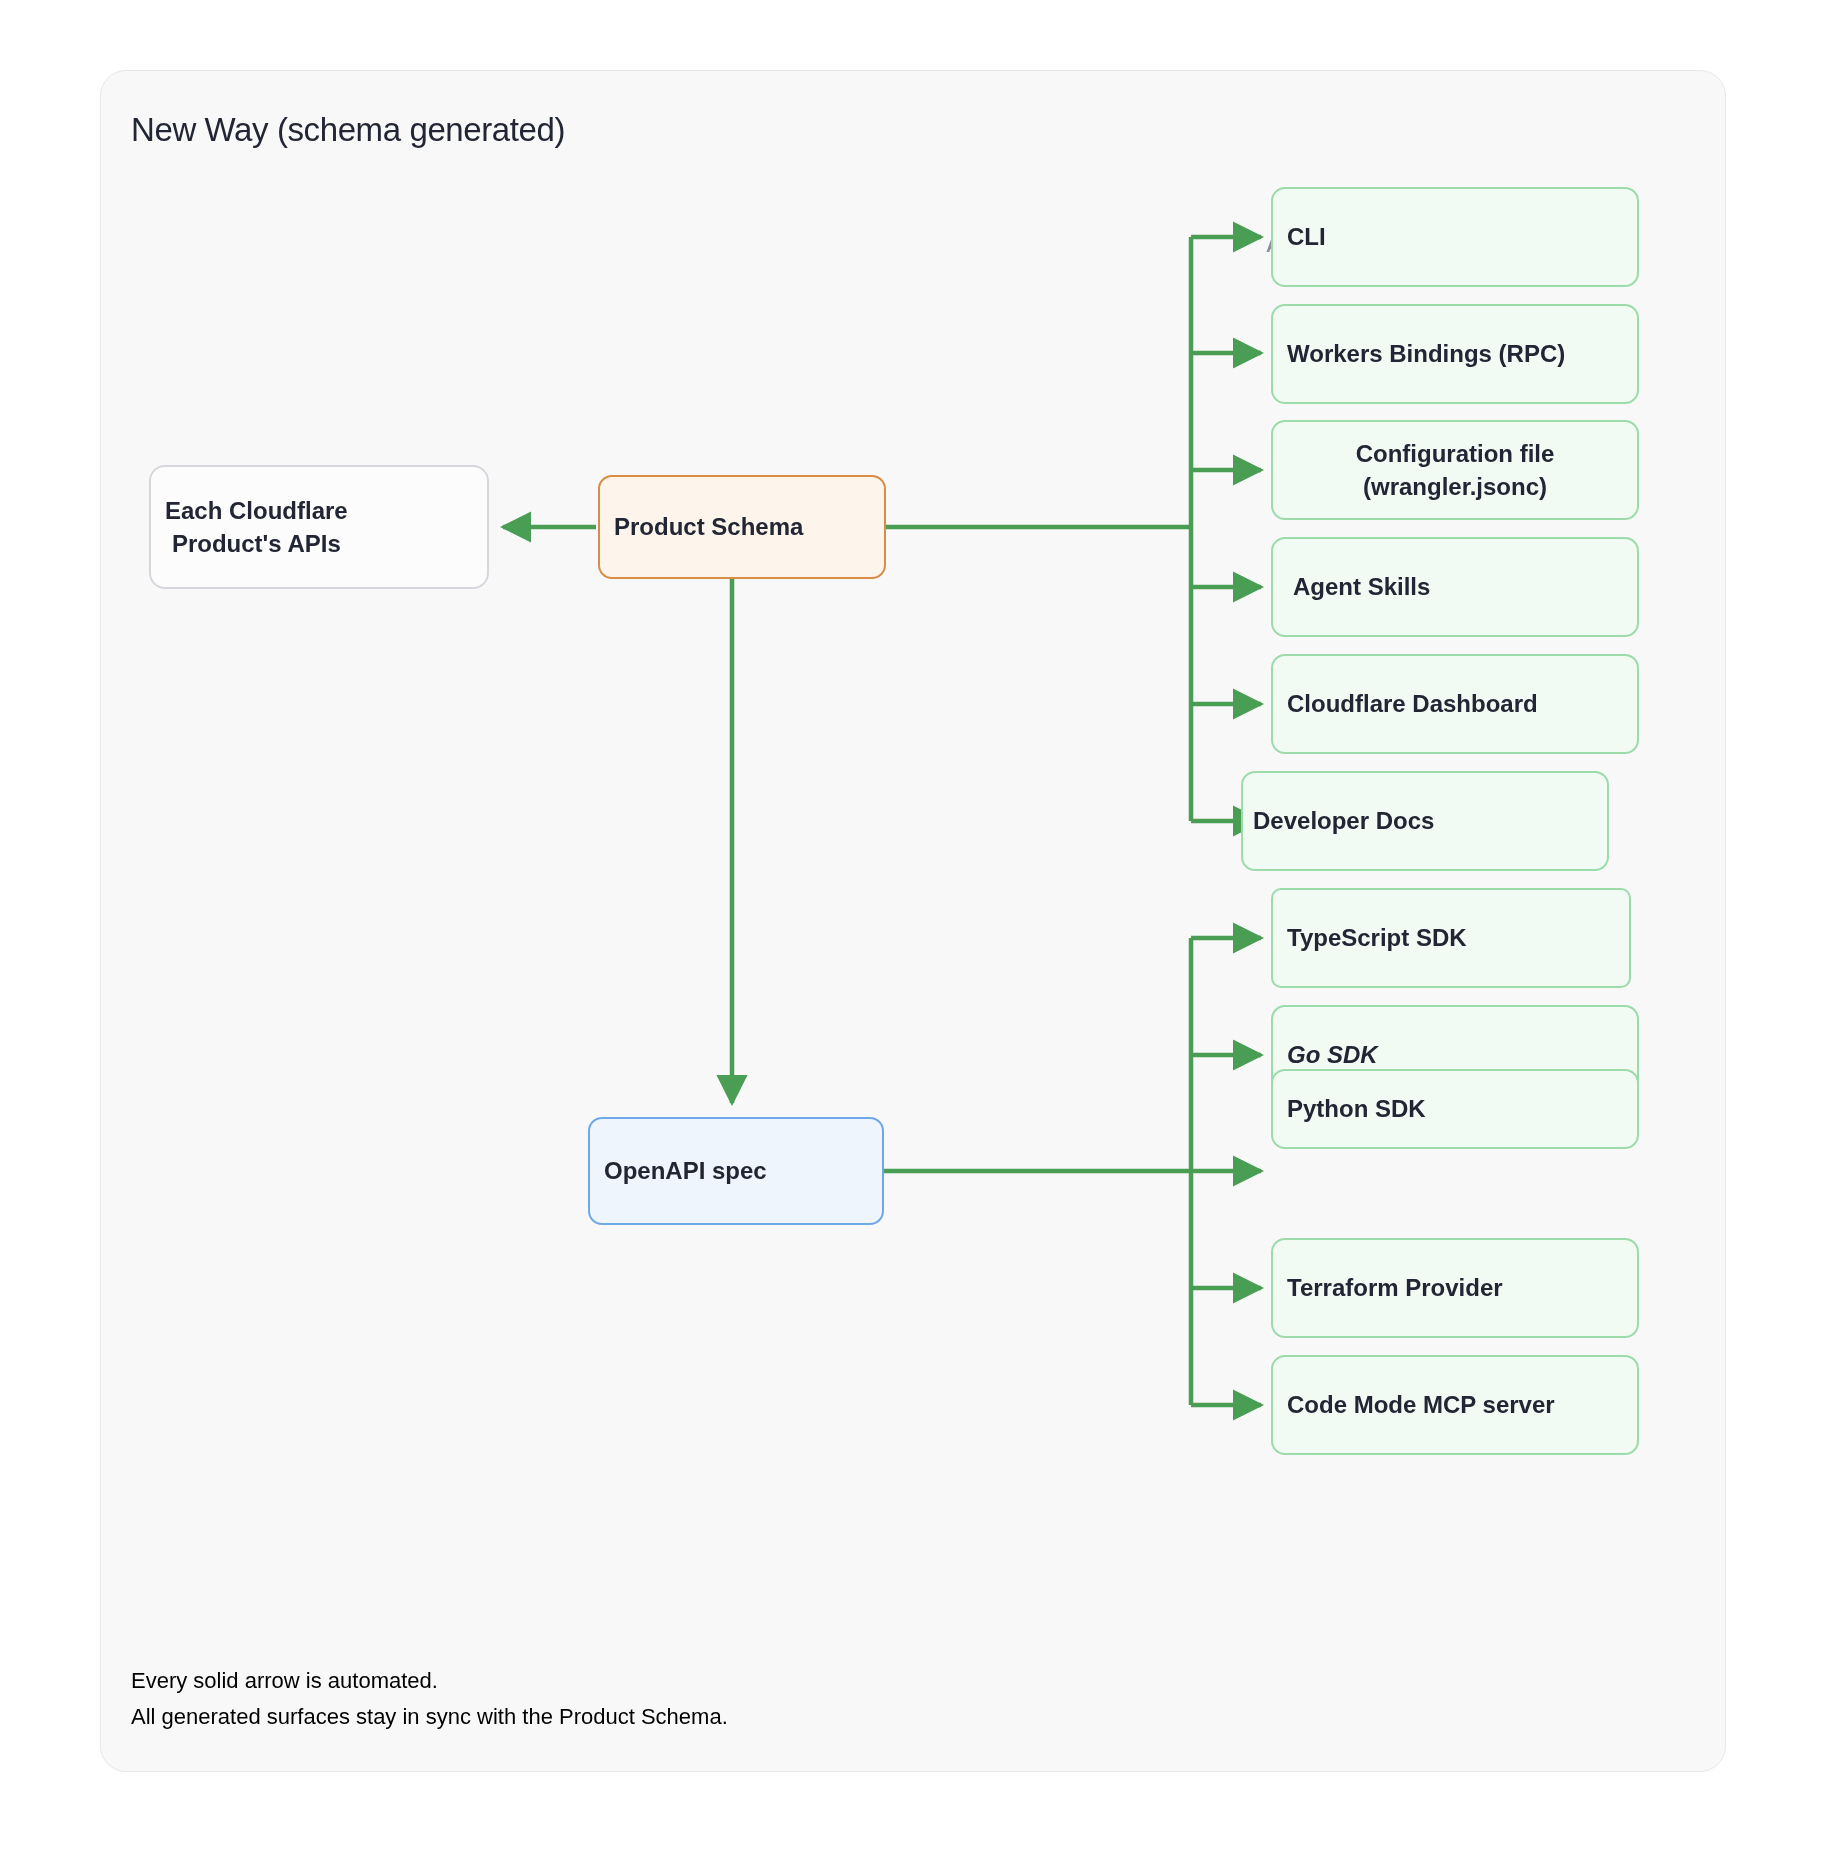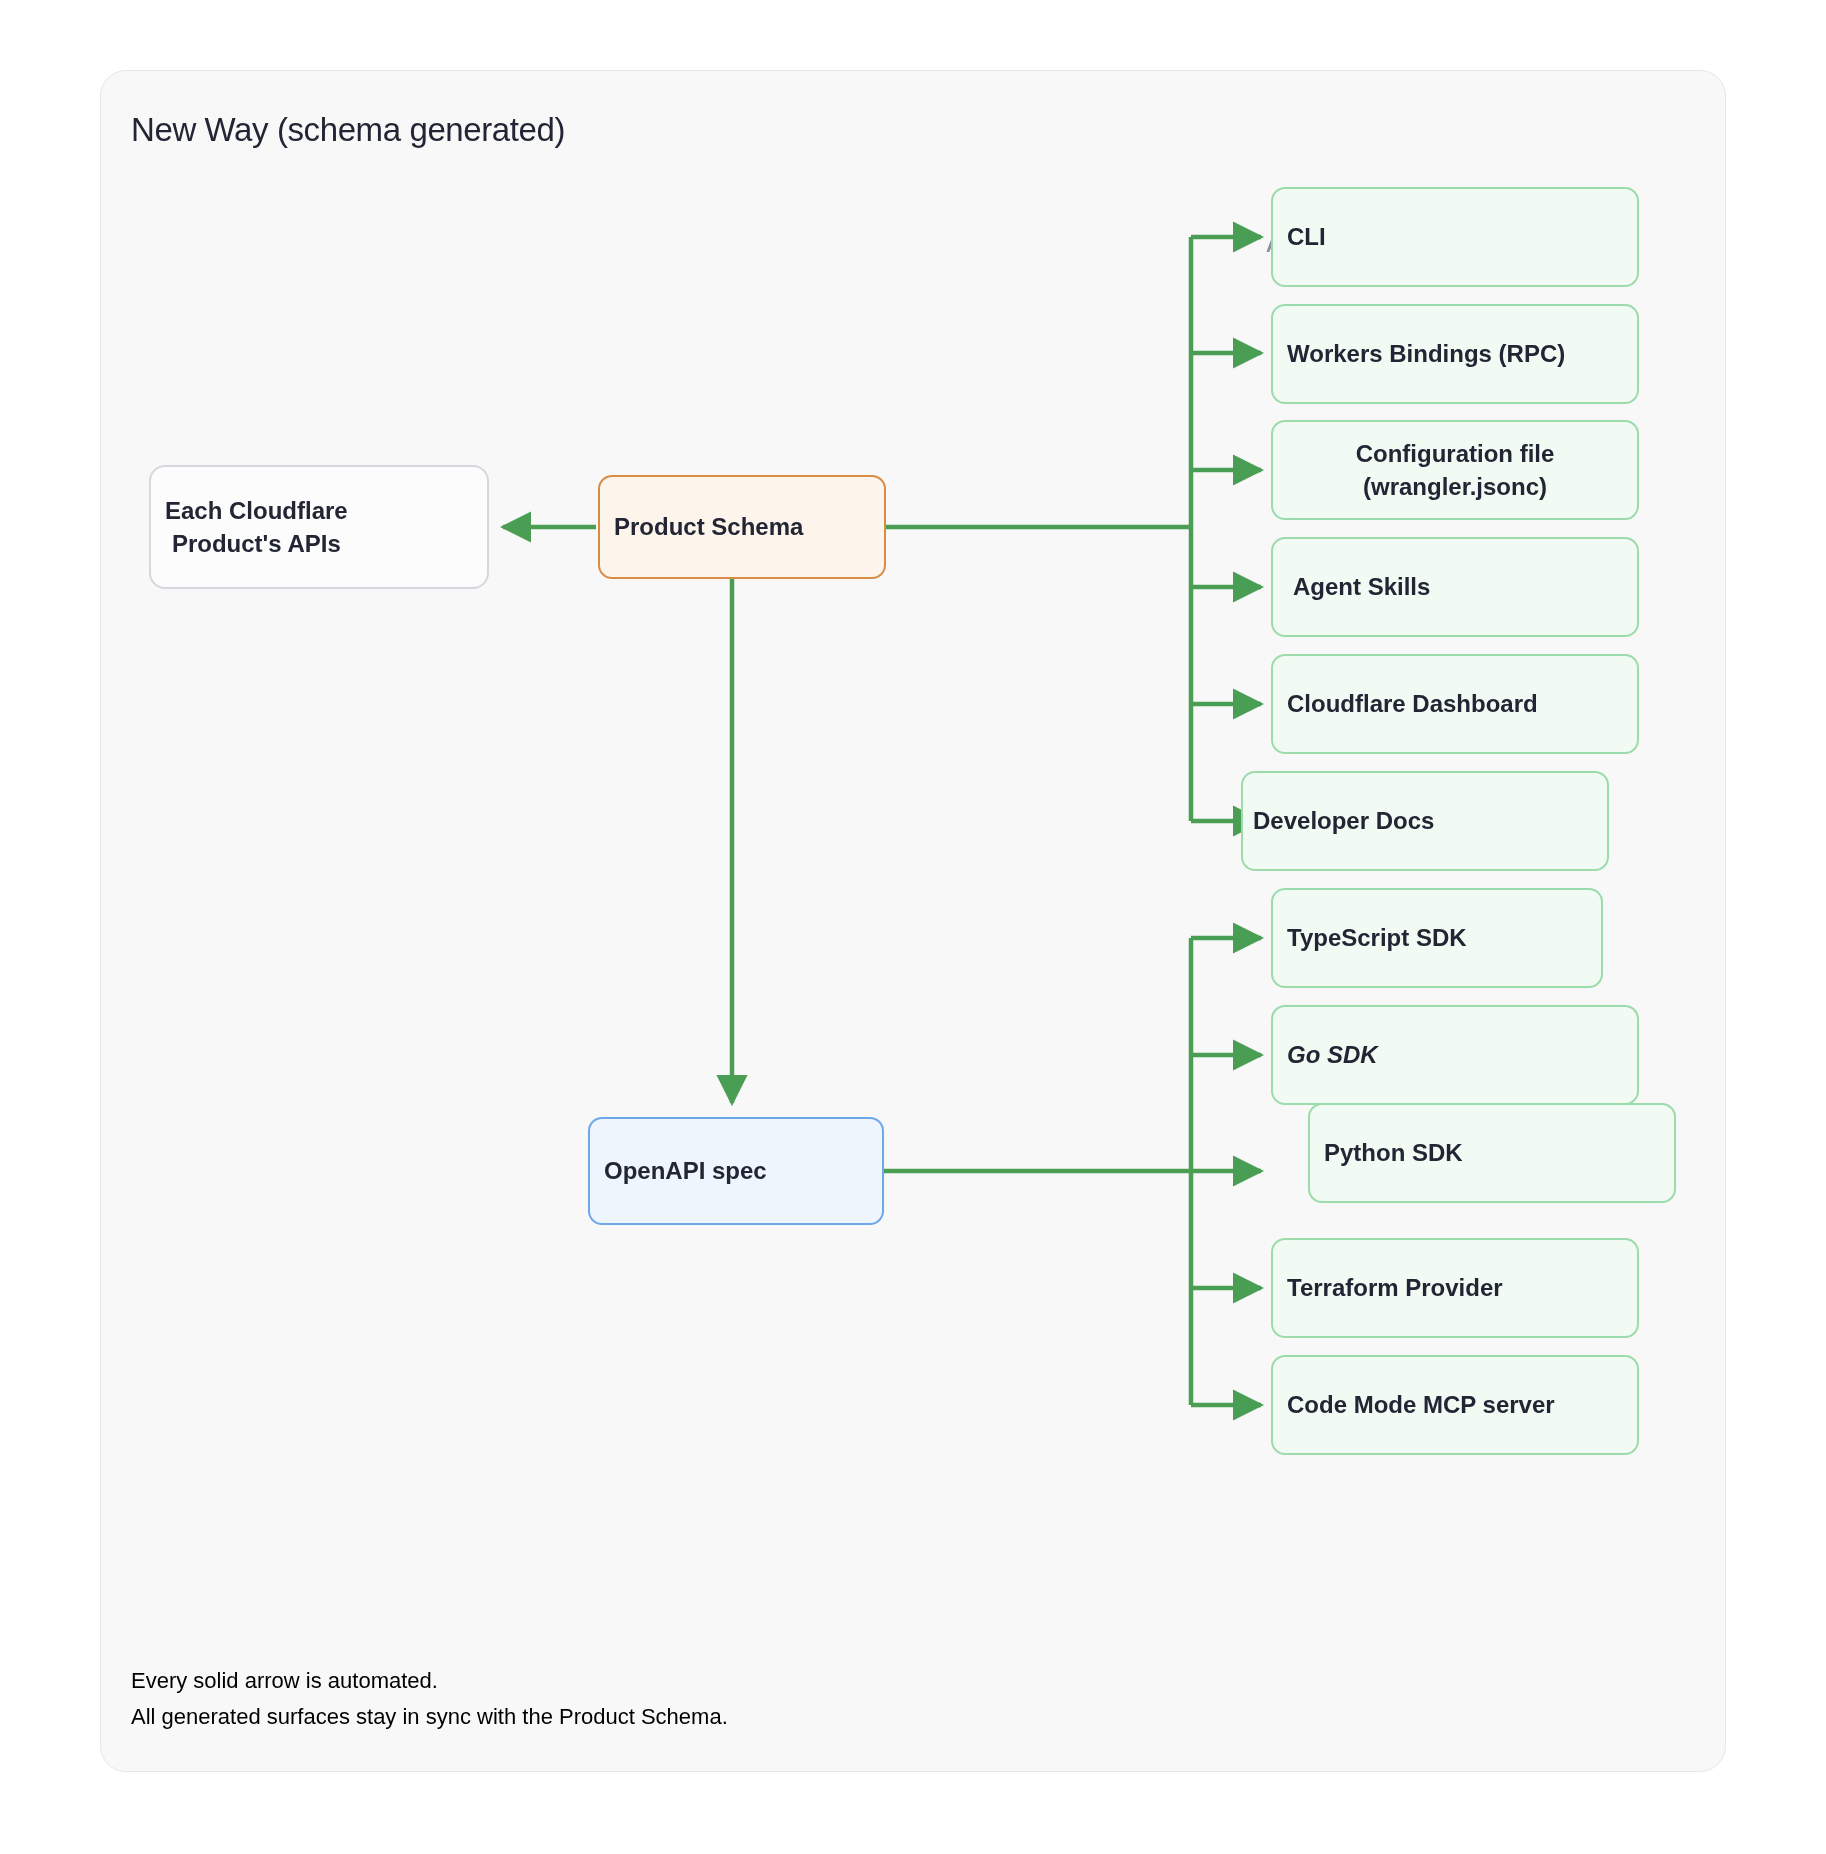--- a/index.html
+++ b/index.html
@@ -145,27 +145,27 @@
   <div class="node green" style="left:1170px;top:466px;width:368px;height:100px;padding-left:20px;">
     <span class="label">Agent Skills</span>
   </div>
   <div class="node green" style="left:1170px;top:583px;width:368px;height:100px;">
     <span class="label">Cloudflare Dashboard</span>
   </div>
   <div class="node green" style="left:1140px;top:700px;width:368px;height:100px;padding-left:10px;">
     <span class="label">Developer Docs</span>
   </div>
 
-  <div class="node green" style="left:1170px;top:817px;width:332px;height:100px;">
+  <div class="node green" style="left:1170px;top:817px;width:360px;height:100px;border-radius:10px;">
     <span class="label">TypeScript SDK</span>
   </div>
   <div class="node green" style="left:1170px;top:934px;width:368px;height:100px;font-style:italic;">
     <span class="label">Go SDK</span>
   </div>
-  <div class="node green" style="left:1170px;top:1032px;width:368px;height:100px;margin-left:37px;">
+  <div class="node green" style="left:1170px;top:998px;width:368px;height:80px;">
     <span class="label">Python SDK</span>
   </div>
   <div class="node green" style="left:1170px;top:1167px;width:368px;height:100px;">
     <span class="label">Terraform Provider</span>
   </div>
   <div class="node green" style="left:1170px;top:1284px;width:368px;height:100px;">
     <span class="label">Code Mode MCP server</span>
   </div>
 
   <div class="footer">Every solid arrow is automated.

